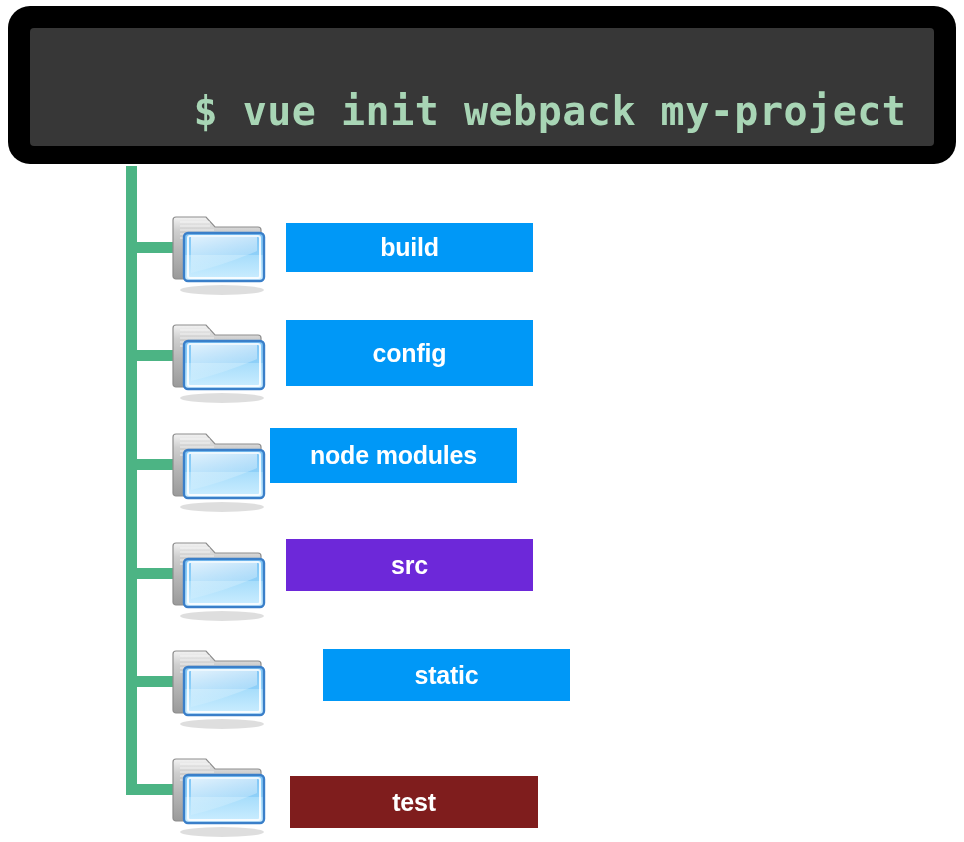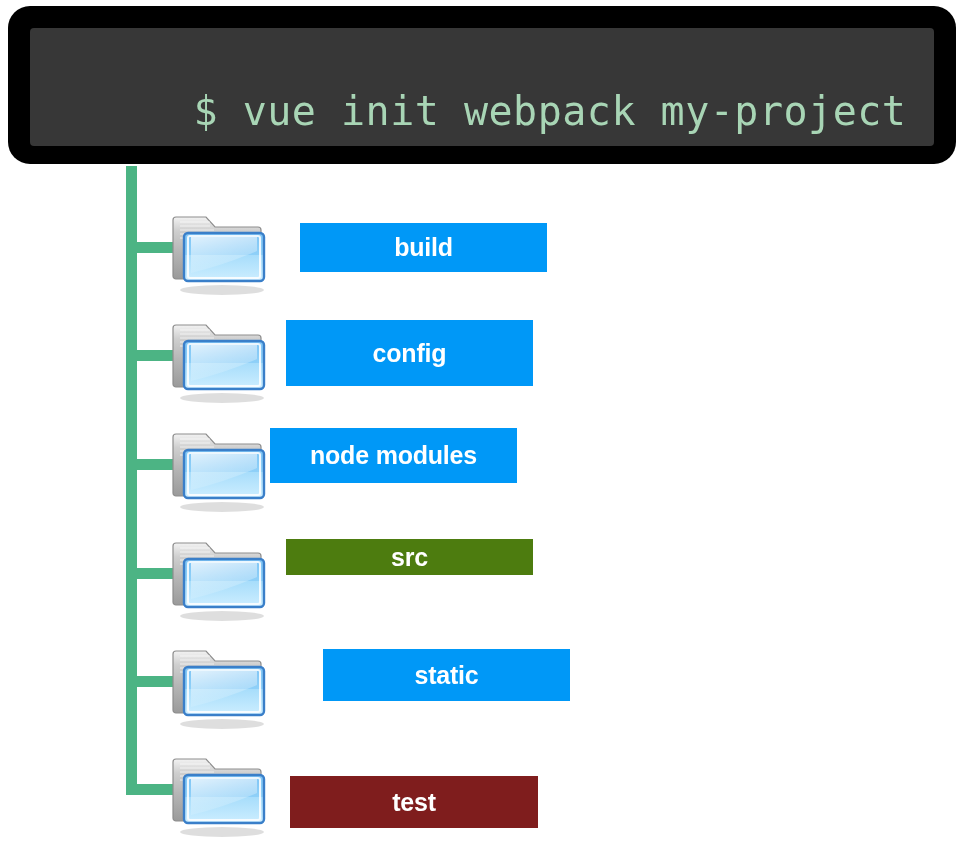--- a/index.html
+++ b/index.html
@@ -96,21 +96,21 @@
     display: flex;
     align-items: center;
     justify-content: center;
     letter-spacing: -0.2px;
   }
 </style>
 </head>
 <body style="background: rgb(255, 255, 255);">
 
 <div id="terminal-window" style="background: rgb(0, 0, 0);">
-  <div id="terminal-screen" style="background: rgb(55, 55, 55);">
+  <div id="terminal-screen" style="background: rgb(55, 55, 55); font-weight: bold;">
     <div id="terminal-line" style="color: rgb(168, 213, 181);">
       <span id="terminal-prompt">$</span><span> </span><span>vue init webpack my-project</span>
     </div>
   </div>
 </div>
 
 <div id="tree-trunk" style="height: 618px; background: rgb(76, 180, 132);"></div>
 <div id="tree-trunk-foot" style="top: 784px; background: rgb(76, 180, 132);"></div>
 <div id="branches">
     <div class="tree-branch" style="top: 242px; width: 59px; background: rgb(76, 180, 132);"></div>
@@ -270,18 +270,18 @@
       <stop offset="46%" stop-color="#a7ddfb"></stop>
       <stop offset="100%" stop-color="#cdeeff"></stop>
     </linearGradient>
     <linearGradient id="gradSheen" x1="0" y1="0" x2="0.35" y2="1">
       <stop offset="0%" stop-color="#ffffff" stop-opacity="0.75"></stop>
       <stop offset="100%" stop-color="#ffffff" stop-opacity="0.05"></stop>
     </linearGradient>
   </defs>
 </svg>
 
-<div class="node-label" style="left: 286px; top: 223px; width: 247px; height: 49px; background: rgb(0, 152, 247); margin-left: 14px;">build</div>
+<div class="node-label" style="left: 286px; top: 223px; width: 247px; height: 49px; background: rgb(0, 152, 247);">build</div>
 <div class="node-label" style="left: 286px; top: 320px; width: 247px; height: 66px; background: rgb(0, 152, 247);">config</div>
 <div class="node-label" style="left: 270px; top: 428px; width: 247px; height: 55px; background: rgb(0, 152, 247);">node modules</div>
-<div class="node-label" style="left: 286px; top: 539px; width: 247px; height: 36px; background: #4d7c0f;">src</div>
+<div class="node-label" style="left: 286px; top: 539px; width: 247px; height: 52px; background: #6d28d9;">src</div>
 <div class="node-label" style="left: 286px; top: 649px; width: 247px; height: 52px; background: rgb(0, 152, 247); margin-left: 37px;">static</div>
 <div class="node-label" style="left: 290px; top: 776px; width: 248px; height: 52px; background: #7f1d1d;">test</div>
 
 </body></html>

